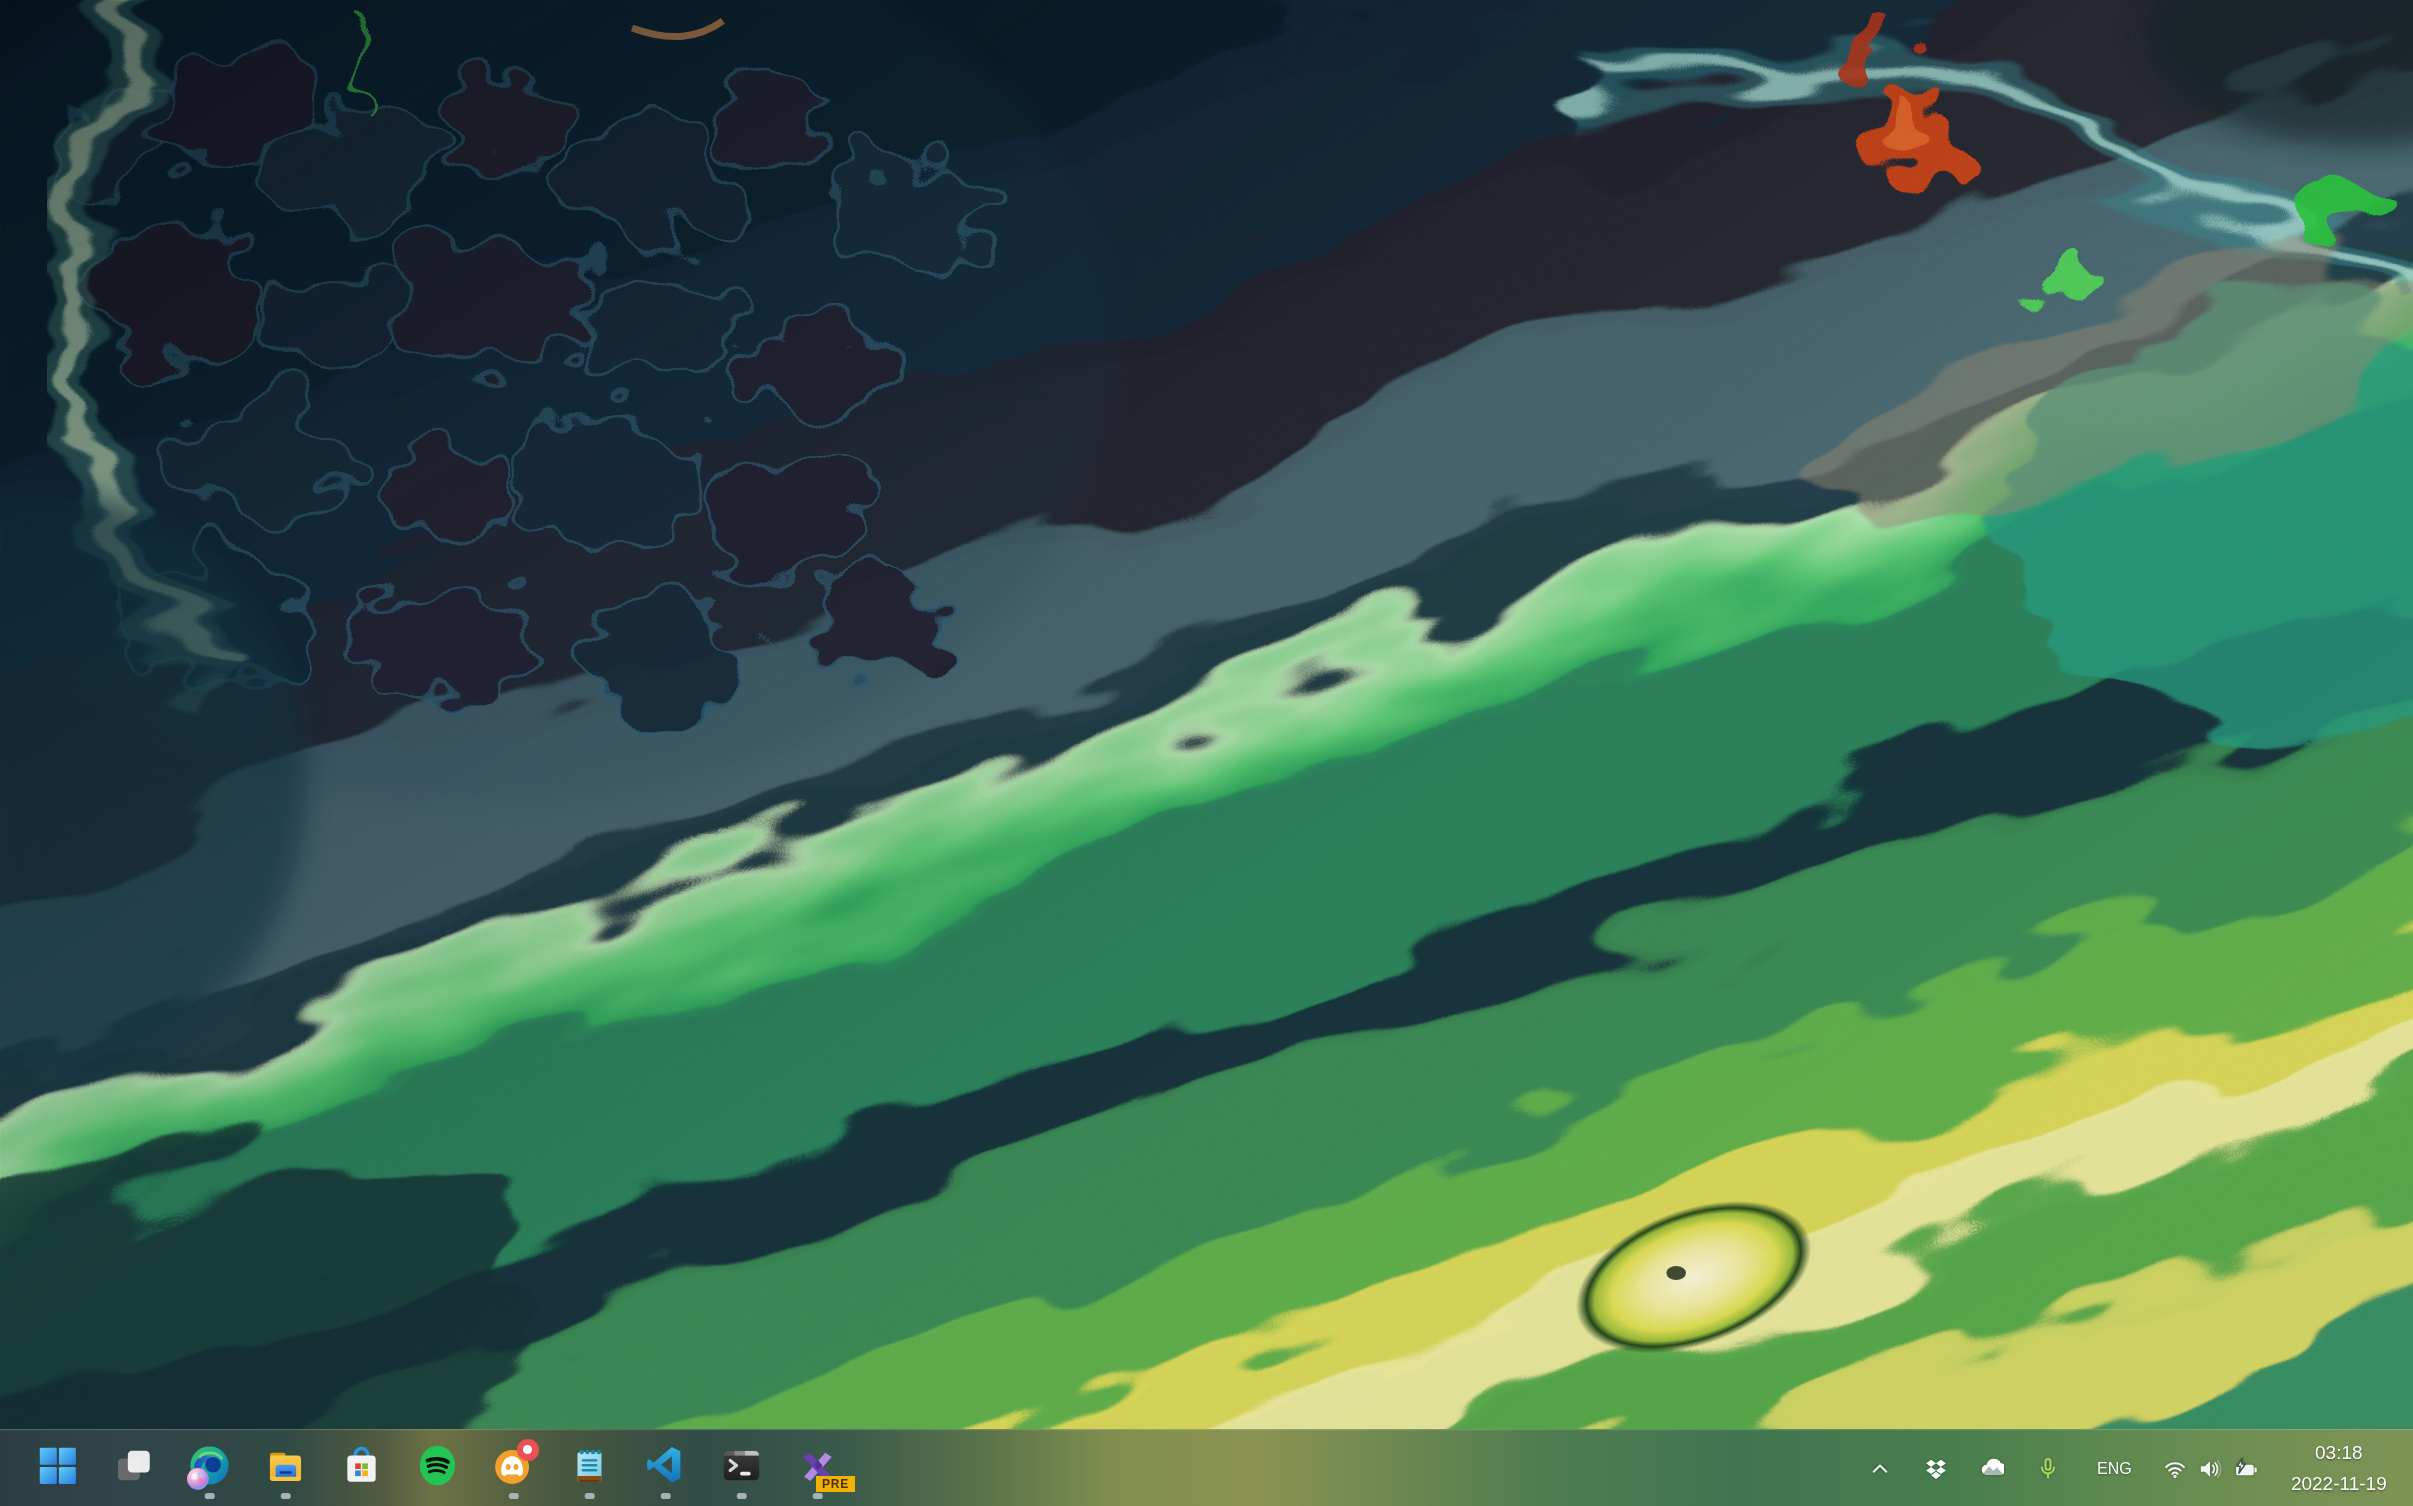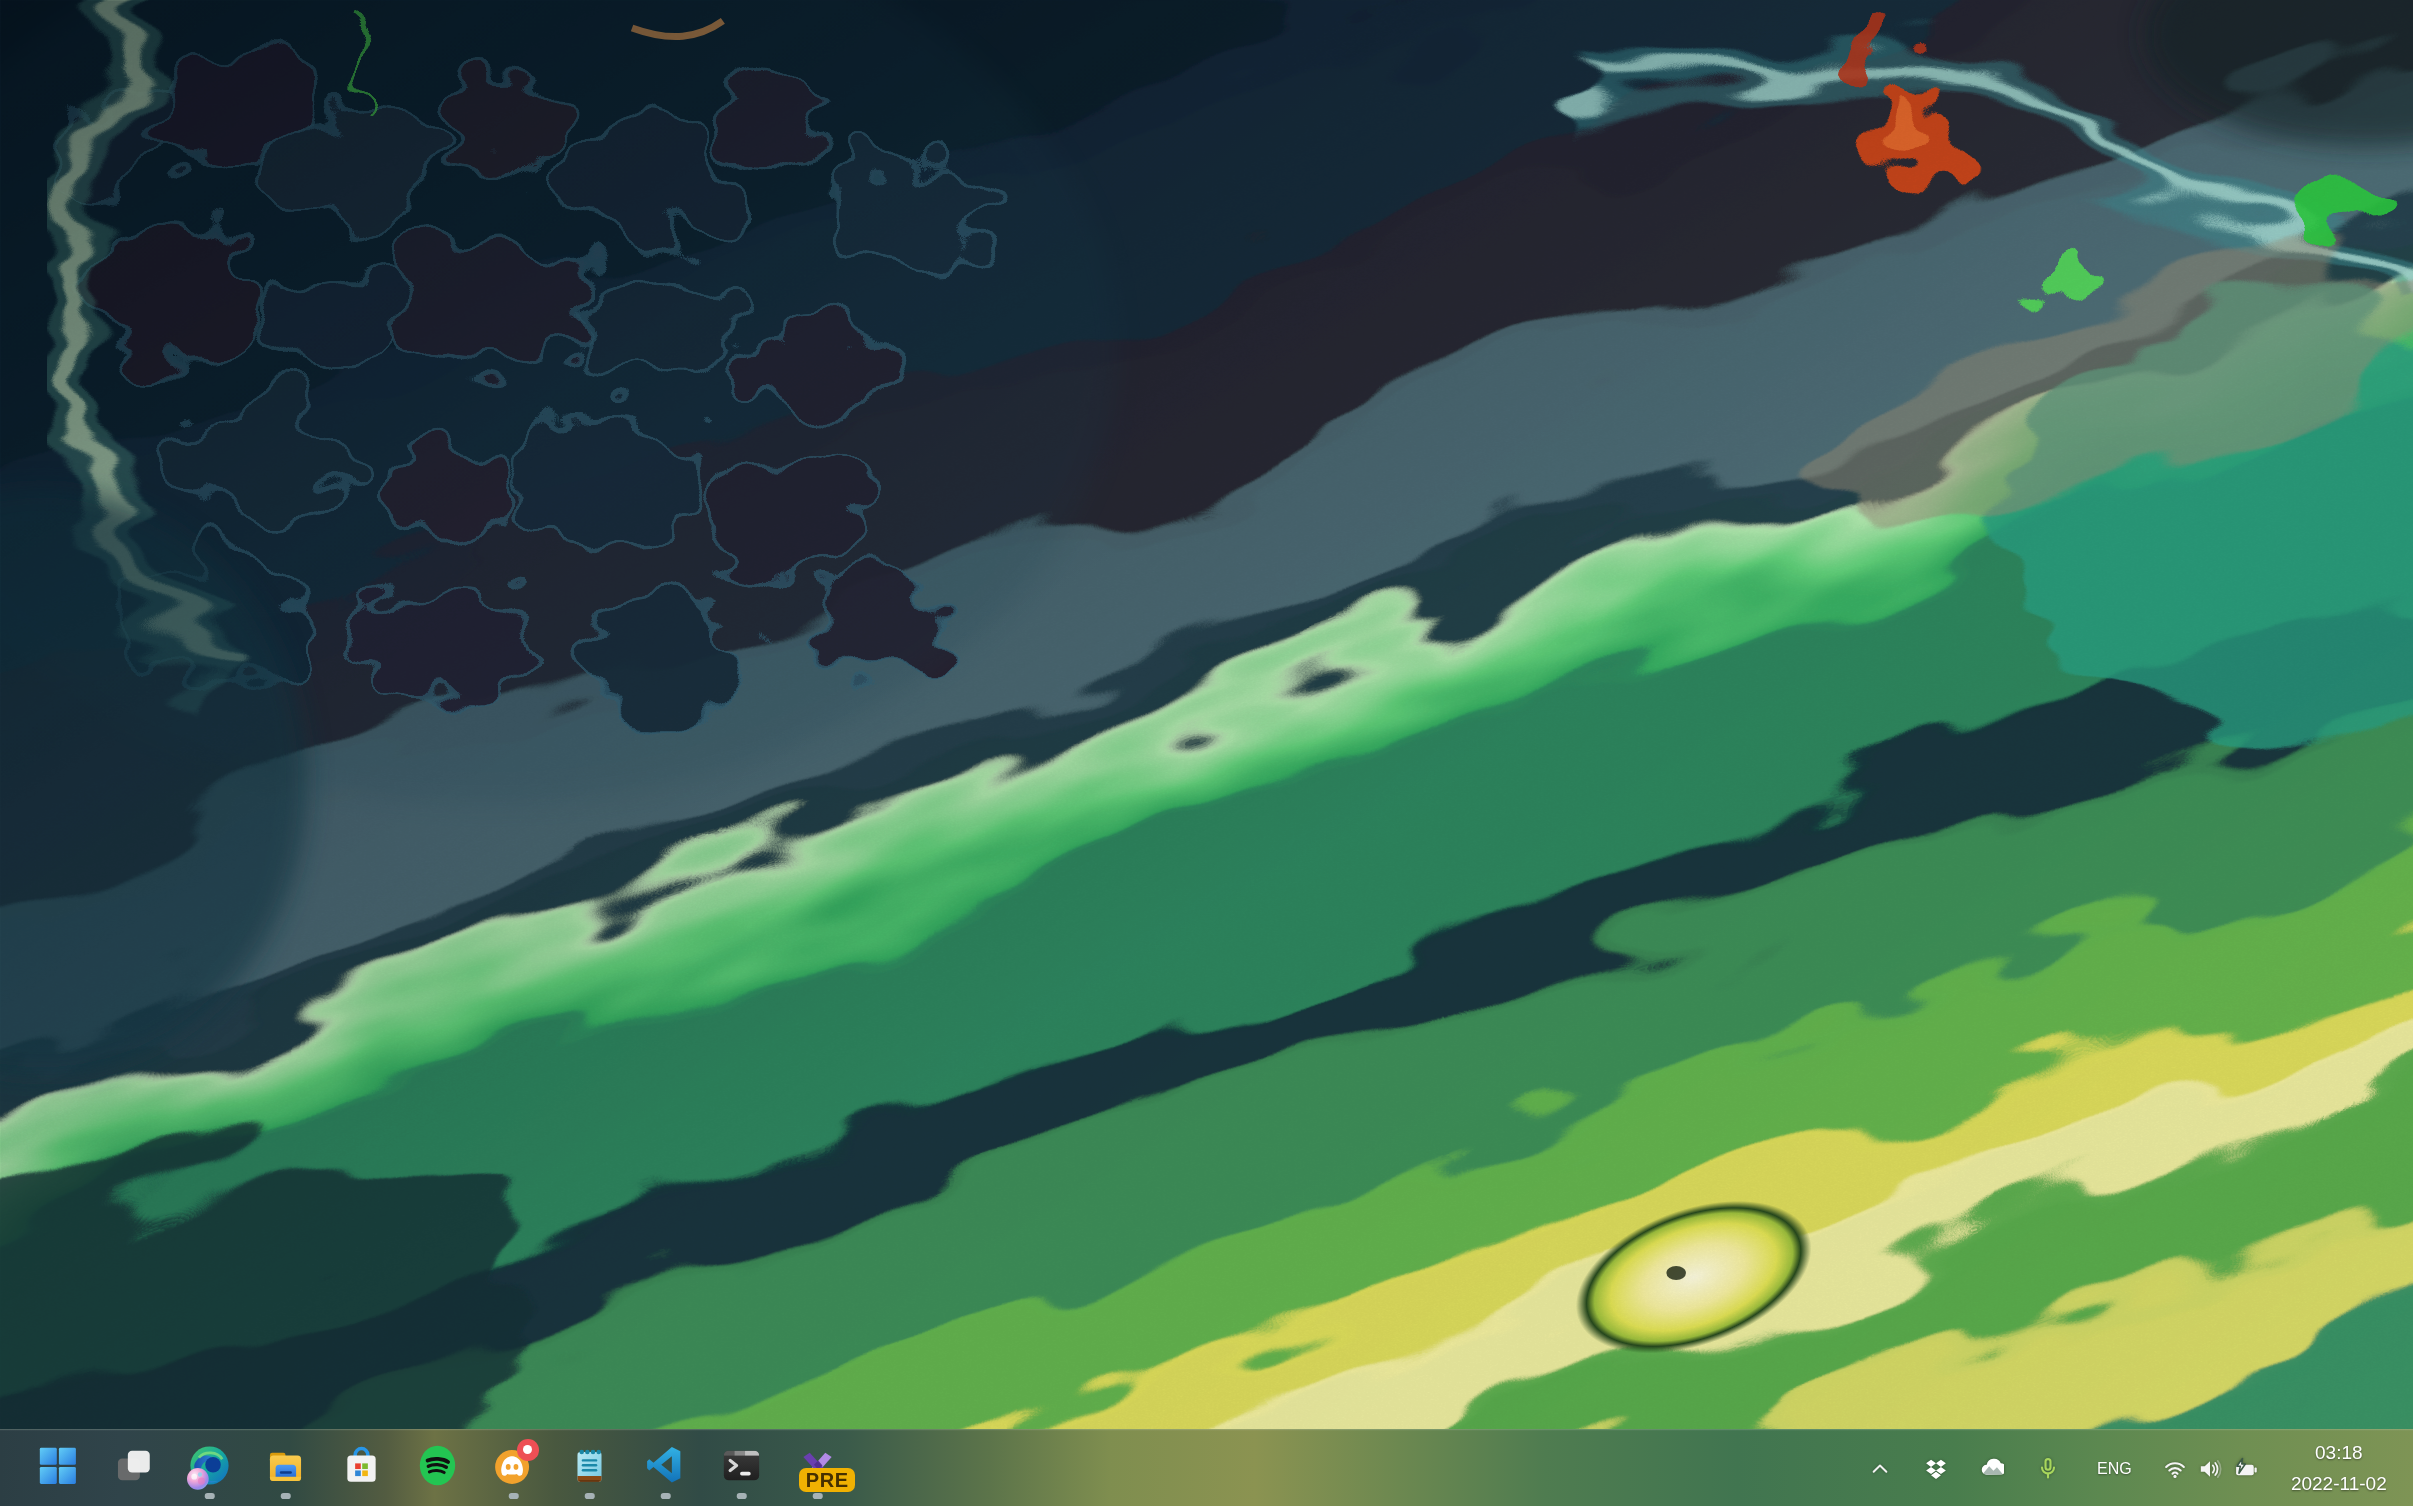--- a/index.html
+++ b/index.html
@@ -33,22 +33,22 @@
   .run-dot {
     position: absolute; left: 50%; transform: translateX(-50%); bottom: 6.3px;
     width: 10.5px; height: 5.6px; border-radius: 2.8px; background: #a6b2b6;
   }
   .avatar { position: absolute; left: 11.2px; bottom: 15.4px; width: 21.7px; height: 21.7px; }
   .avatar svg { width: 21.7px; height: 21.7px; display: block; }
   .notif { position: absolute; top: 7px; right: 8.4px; width: 21.7px; height: 21.7px; border-radius: 50%; background: #ee4f55; }
   .notif::after { content: ""; position: absolute; inset: 6.3px; border-radius: 50%; background: #fff; }
   .pre-badge {
     position: absolute; right: -4.2px; bottom: 12.6px; padding: 2.1px 6.3px 2.8px;
-    background: #f0b102; color: #463000; font-weight: bold; font-size: 20px;
-    letter-spacing: 0.7px; border-radius: 7px; line-height: 1;
+    background: #f0b102; color: #463000; font-weight: bold; font-size: 12px;
+    letter-spacing: 0.7px; border-radius: 0; line-height: 1;
   }
 
   .tray { display: flex; align-items: center; height: 100%; padding-right: 11.2px; gap: 0; }
   .tray button { border: none; background: transparent; cursor: pointer; display: flex; align-items: center; justify-content: center; height: 59px; border-radius: 5.6px; }
   .tray svg { width: 24px; height: 24px; filter: drop-shadow(0 0.7px 1.4px rgba(0,0,0,0.35)); }
   .tray-btn { width: 39px; }
   .tray-btn + .tray-btn { margin-left: 17px; }
   .lang { margin-left: 15.4px; width: 64px; color: #fff; font-size: 16px; text-shadow: 0 0.7px 2.1px rgba(0,0,0,0.4); }
   .status-cluster { margin-left: 9.8px; gap: 11.2px; padding: 0 7px; }
   .clock-btn { margin-left: 11.2px; flex-direction: column; align-items: flex-end; justify-content: center; gap: 10px; padding: 0 7px; min-width: 126px; }
@@ -430,18 +430,18 @@
         </svg>
         <svg viewBox="0 0 34 34">
           <rect x="3" y="11" width="25" height="15" rx="3" fill="#f4f4f4"></rect>
           <rect x="29" y="15" width="3.2" height="7" rx="1.4" fill="#f4f4f4"></rect>
           <path d="M12 2 L4 13 h5 L7 23 L16 10 h-5 Z" fill="#f4f4f4" stroke="#3c5a45" stroke-width="2.2" stroke-linejoin="round"></path>
         </svg>
       </button>
 
       <button class="clock-btn">
         <span>03:18</span>
-        <span>2022-11-02</span>
+        <span>2022-11-19</span>
       </button>
     </div>
   </div>
 </div>
 
 
 </body></html>

